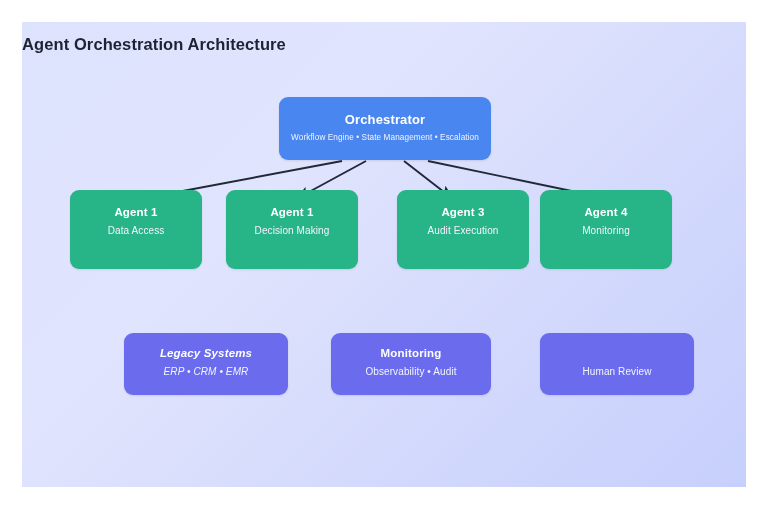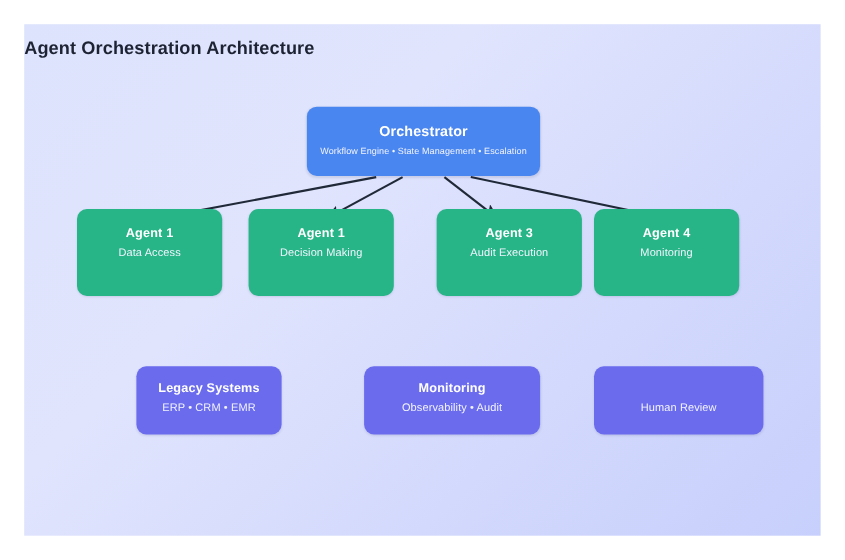--- a/index.html
+++ b/index.html
@@ -90,21 +90,21 @@
   #node-agent-4 { left: 518px; }
 
   
   .node-support {
     top: 311px;
     height: 62px;
     background: #6b6bee;
   }
   .node-support .node-title { top: 14px; }
   .node-support .node-sub { top: 33px; }
-  #node-legacy-systems { left: 102px; width: 132px; }
+  #node-legacy-systems { left: 102px; width: 164px; font-style: italic; }
   #node-monitoring     { left: 309px; width: 160px; }
   #node-escalation     { left: 518px; width: 154px; }
 
   #arrow-layer {
     position: absolute;
     left: 0;
     top: 0;
     width: 724px;
     height: 465px;
     pointer-events: none;

